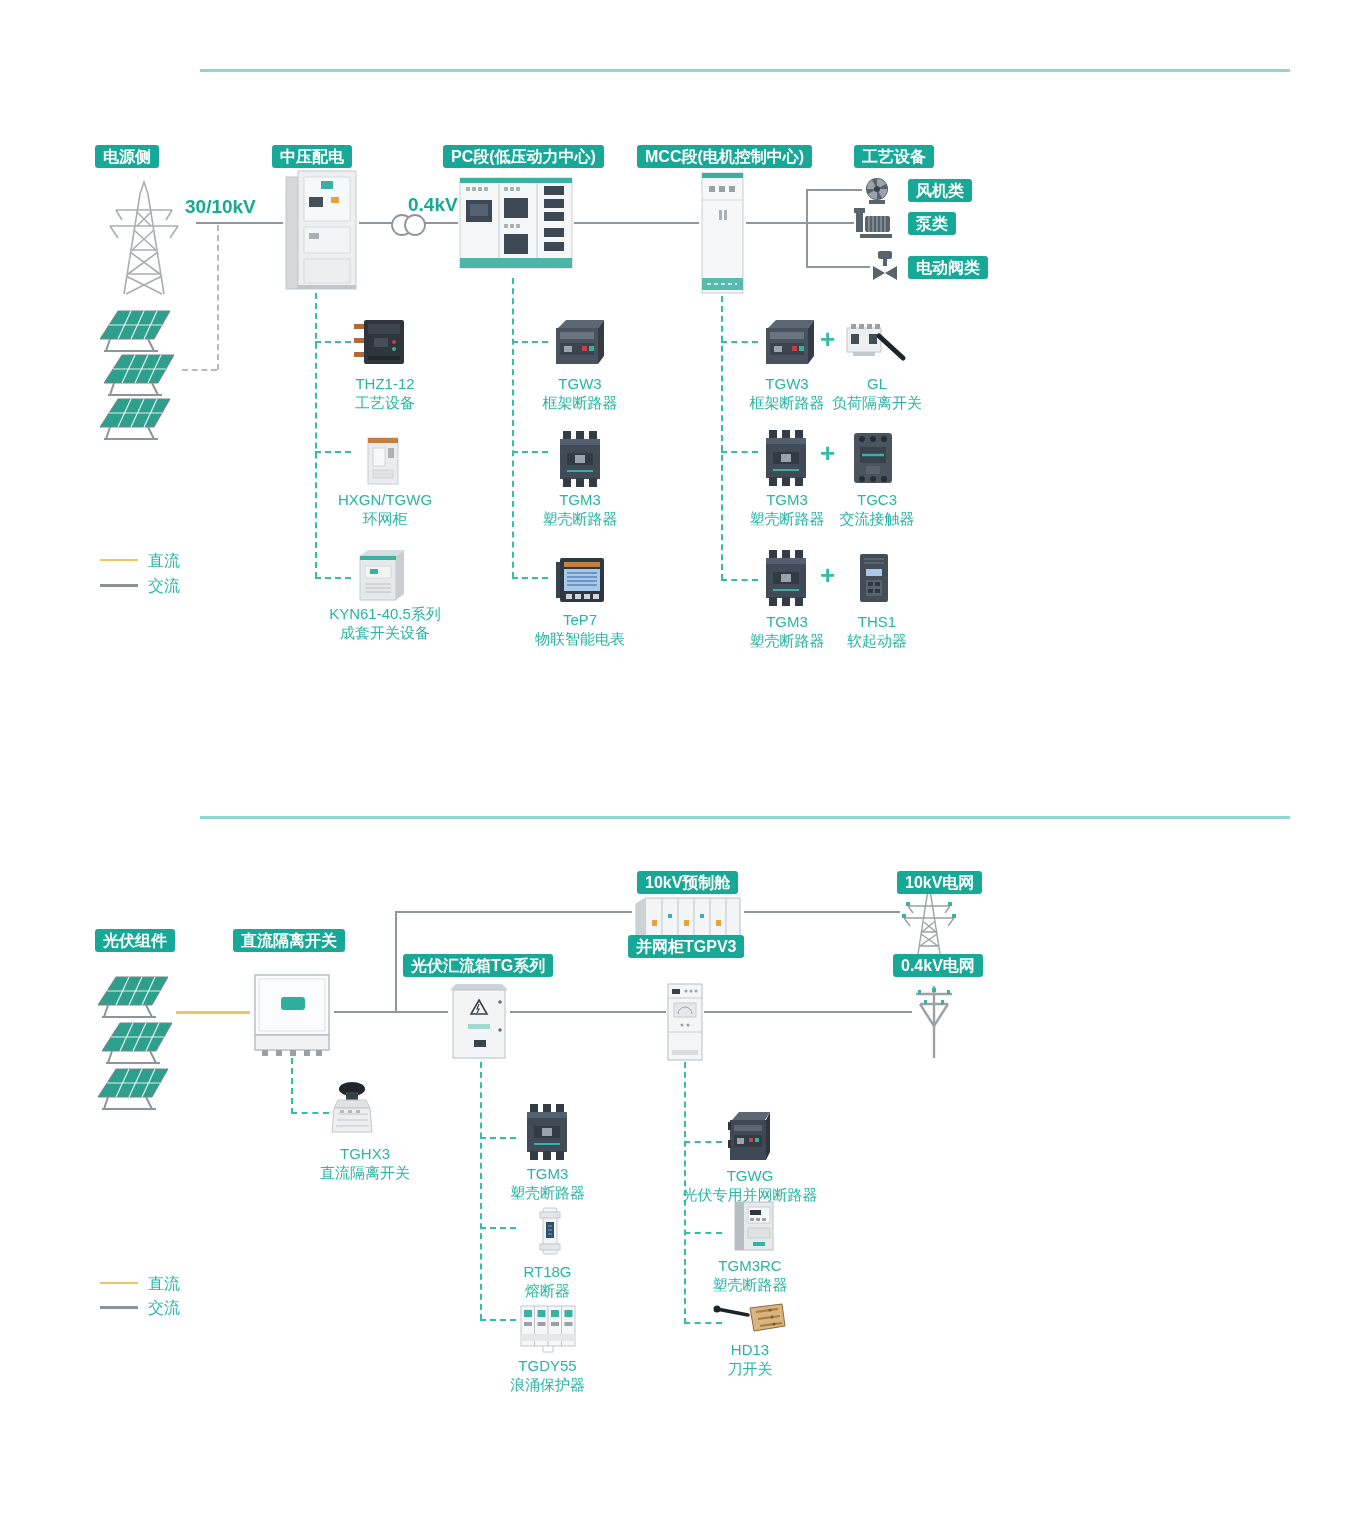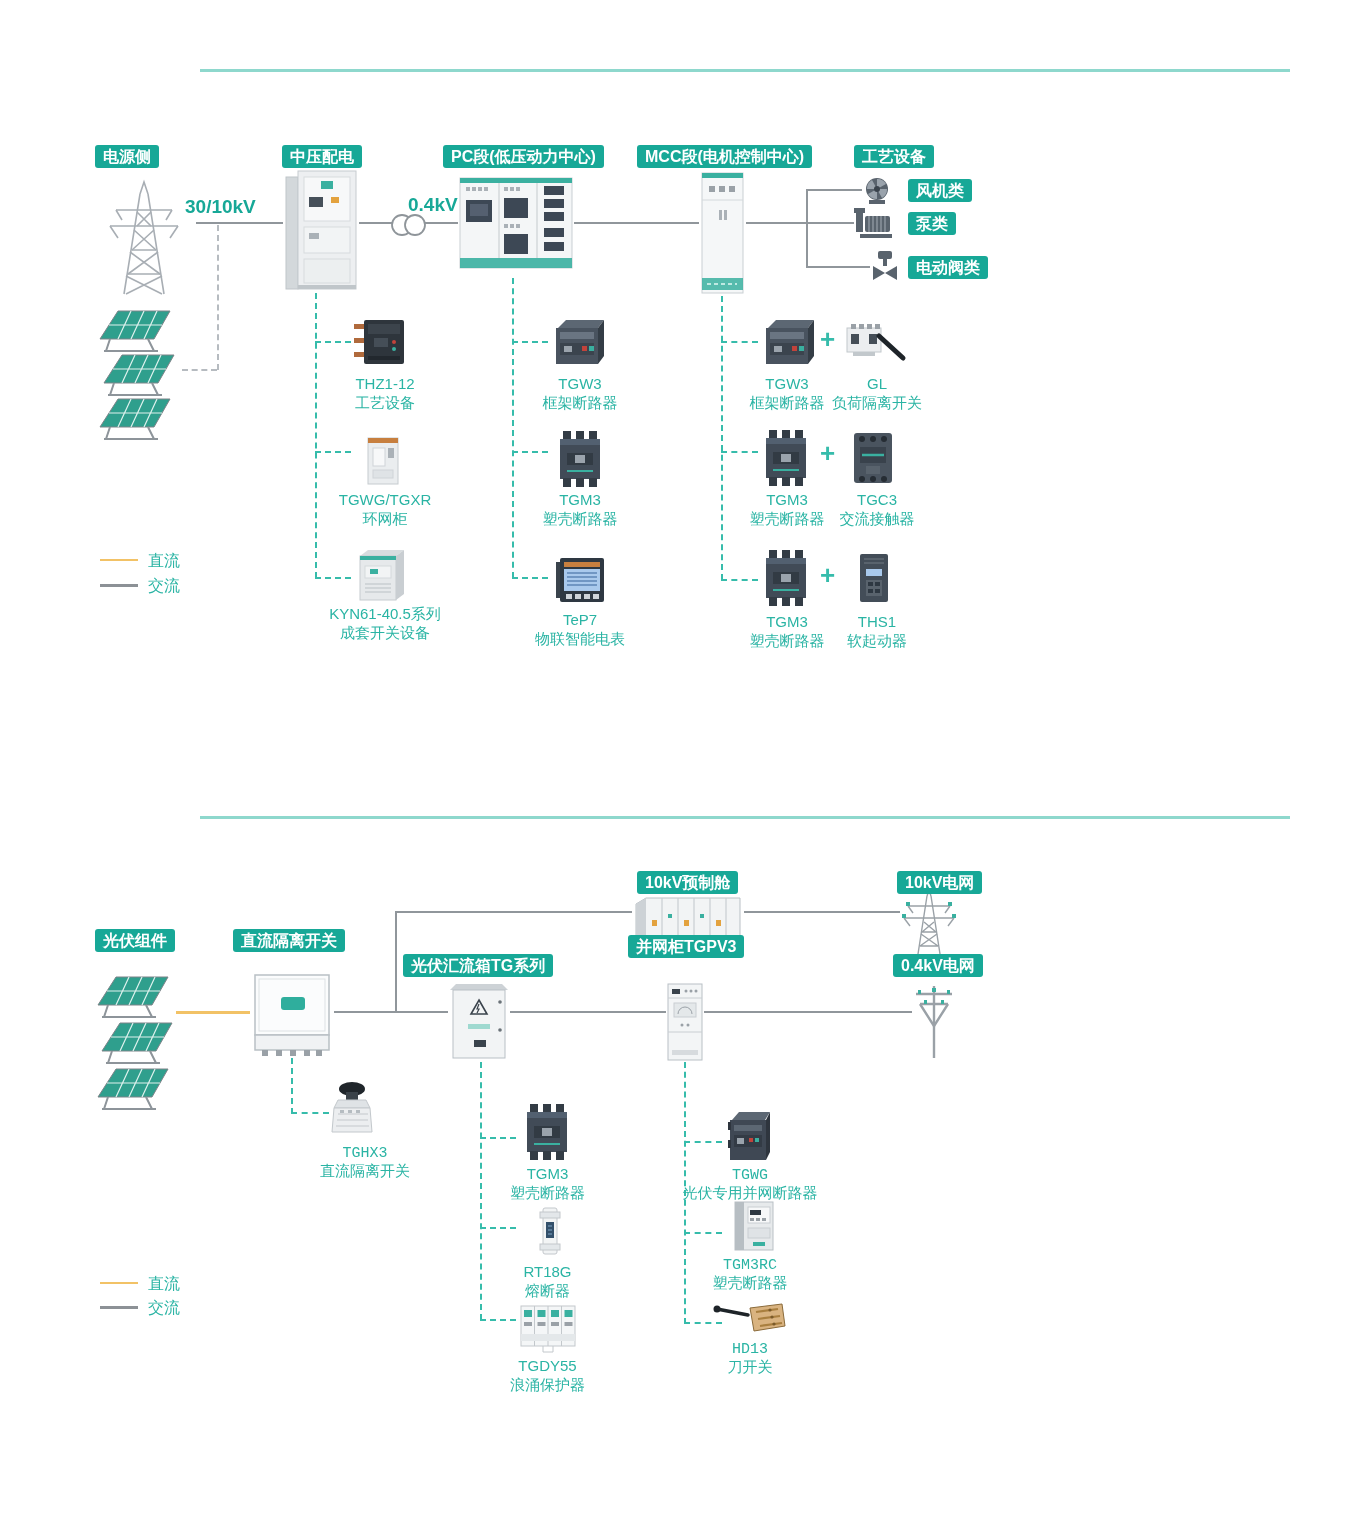--- a/index.html
+++ b/index.html
@@ -12,37 +12,37 @@
           font-size:16px;font-weight:bold;border-radius:3px;white-space:nowrap;z-index:2;}
   .volt{position:absolute;color:#17a897;font-size:19px;font-weight:bold;white-space:nowrap;}
   .wh{position:absolute;height:2px;background:#90969b;}
   .wv{position:absolute;width:2px;background:#90969b;}
   .dgh{position:absolute;height:0;border-top:2px dashed #b6bbc0;}
   .dgv{position:absolute;width:0;border-left:2px dashed #b6bbc0;}
   .dth{position:absolute;height:0;border-top:2px dashed #36bcab;}
   .dtv{position:absolute;width:0;border-left:2px dashed #36bcab;}
   .dcw{position:absolute;height:3px;background:#f2c266;}
   .pl{position:absolute;text-align:center;color:#2ab4a4;font-size:15px;line-height:19px;}
-  .serif{font-family:Liberation Mono, monospace;}
+  .serif{font-family:Liberation Sans, sans-serif;}
   .plus{position:absolute;color:#36bcab;font-size:26px;font-weight:bold;line-height:26px;}
   .leg-dc{position:absolute;width:38px;height:0;border-top:2px solid #f2c266;}
   .leg-ac{position:absolute;width:38px;height:0;border-top:3px solid #8c9196;}
   .leg-t{position:absolute;color:#2ab4a4;font-size:16px;}
   .dev{position:absolute;}
   svg{display:block;}
 </style>
 </head>
 <body>
 
 <div class="canvas">
 
   <div class="title-line" style="left:200px;top:69px;width:1090px"></div>
 
   <div class="sb" style="left:95px;top:145px">电源侧</div>
-  <div class="sb" style="left:282px;top:145px">中压配电</div>
+  <div class="sb" style="left:272px;top:145px">中压配电</div>
   <div class="sb" style="left:443px;top:145px">PC段(低压动力中心)</div>
   <div class="sb" style="left:637px;top:145px">MCC段(电机控制中心)</div>
   <div class="sb" style="left:854px;top:145px">工艺设备</div>
 
   <div class="volt" style="left:185px;top:196px">30/10kV</div>
   <div class="volt" style="left:408px;top:194px">0.4kV</div>
 
   <div class="wh" style="left:196px;top:222px;width:87px"></div>
   <div class="wh" style="left:359px;top:222px;width:99px"></div>
   <div class="wh" style="left:574px;top:222px;width:125px"></div>
@@ -239,21 +239,21 @@
   <div class="dev" style="left:366px;top:434px">
     <svg width="34" height="52" viewBox="0 0 34 52">
         <rect x="2" y="4" width="30" height="46" fill="#eaedef" stroke="#c6cbcf"></rect>
         <rect x="2" y="4" width="30" height="5" fill="#c77f3f"></rect>
         <rect x="7" y="14" width="12" height="18" fill="#f7f8f9" stroke="#cfd4d8"></rect>
         <rect x="22" y="14" width="6" height="10" fill="#aab1b7"></rect>
         <rect x="7" y="36" width="20" height="8" fill="#dfe3e6" stroke="#cfd4d8"></rect>
       </svg>
   </div>
   <div class="pl" style="left:320px;top:490px;width:130px">
-    <div class="m">TGWG/TGXR</div>
+    <div class="m">HXGN/TGWG</div>
     <div>环网柜</div>
   </div>
 
   <div class="dev" style="left:356px;top:548px">
     <svg width="50" height="54" viewBox="0 0 50 54">
         <polygon points="4,8 12,2 48,2 40,8" fill="#d8dcdf"></polygon>
         <rect x="4" y="8" width="36" height="44" fill="#e6e9eb" stroke="#c6cbcf"></rect>
         <polygon points="40,8 48,2 48,46 40,52" fill="#c9ced2"></polygon>
         <rect x="4" y="8" width="36" height="4" fill="#3ab0a0"></rect>
         <rect x="9" y="18" width="26" height="12" fill="#f2f4f5" stroke="#d4d9dc"></rect>

